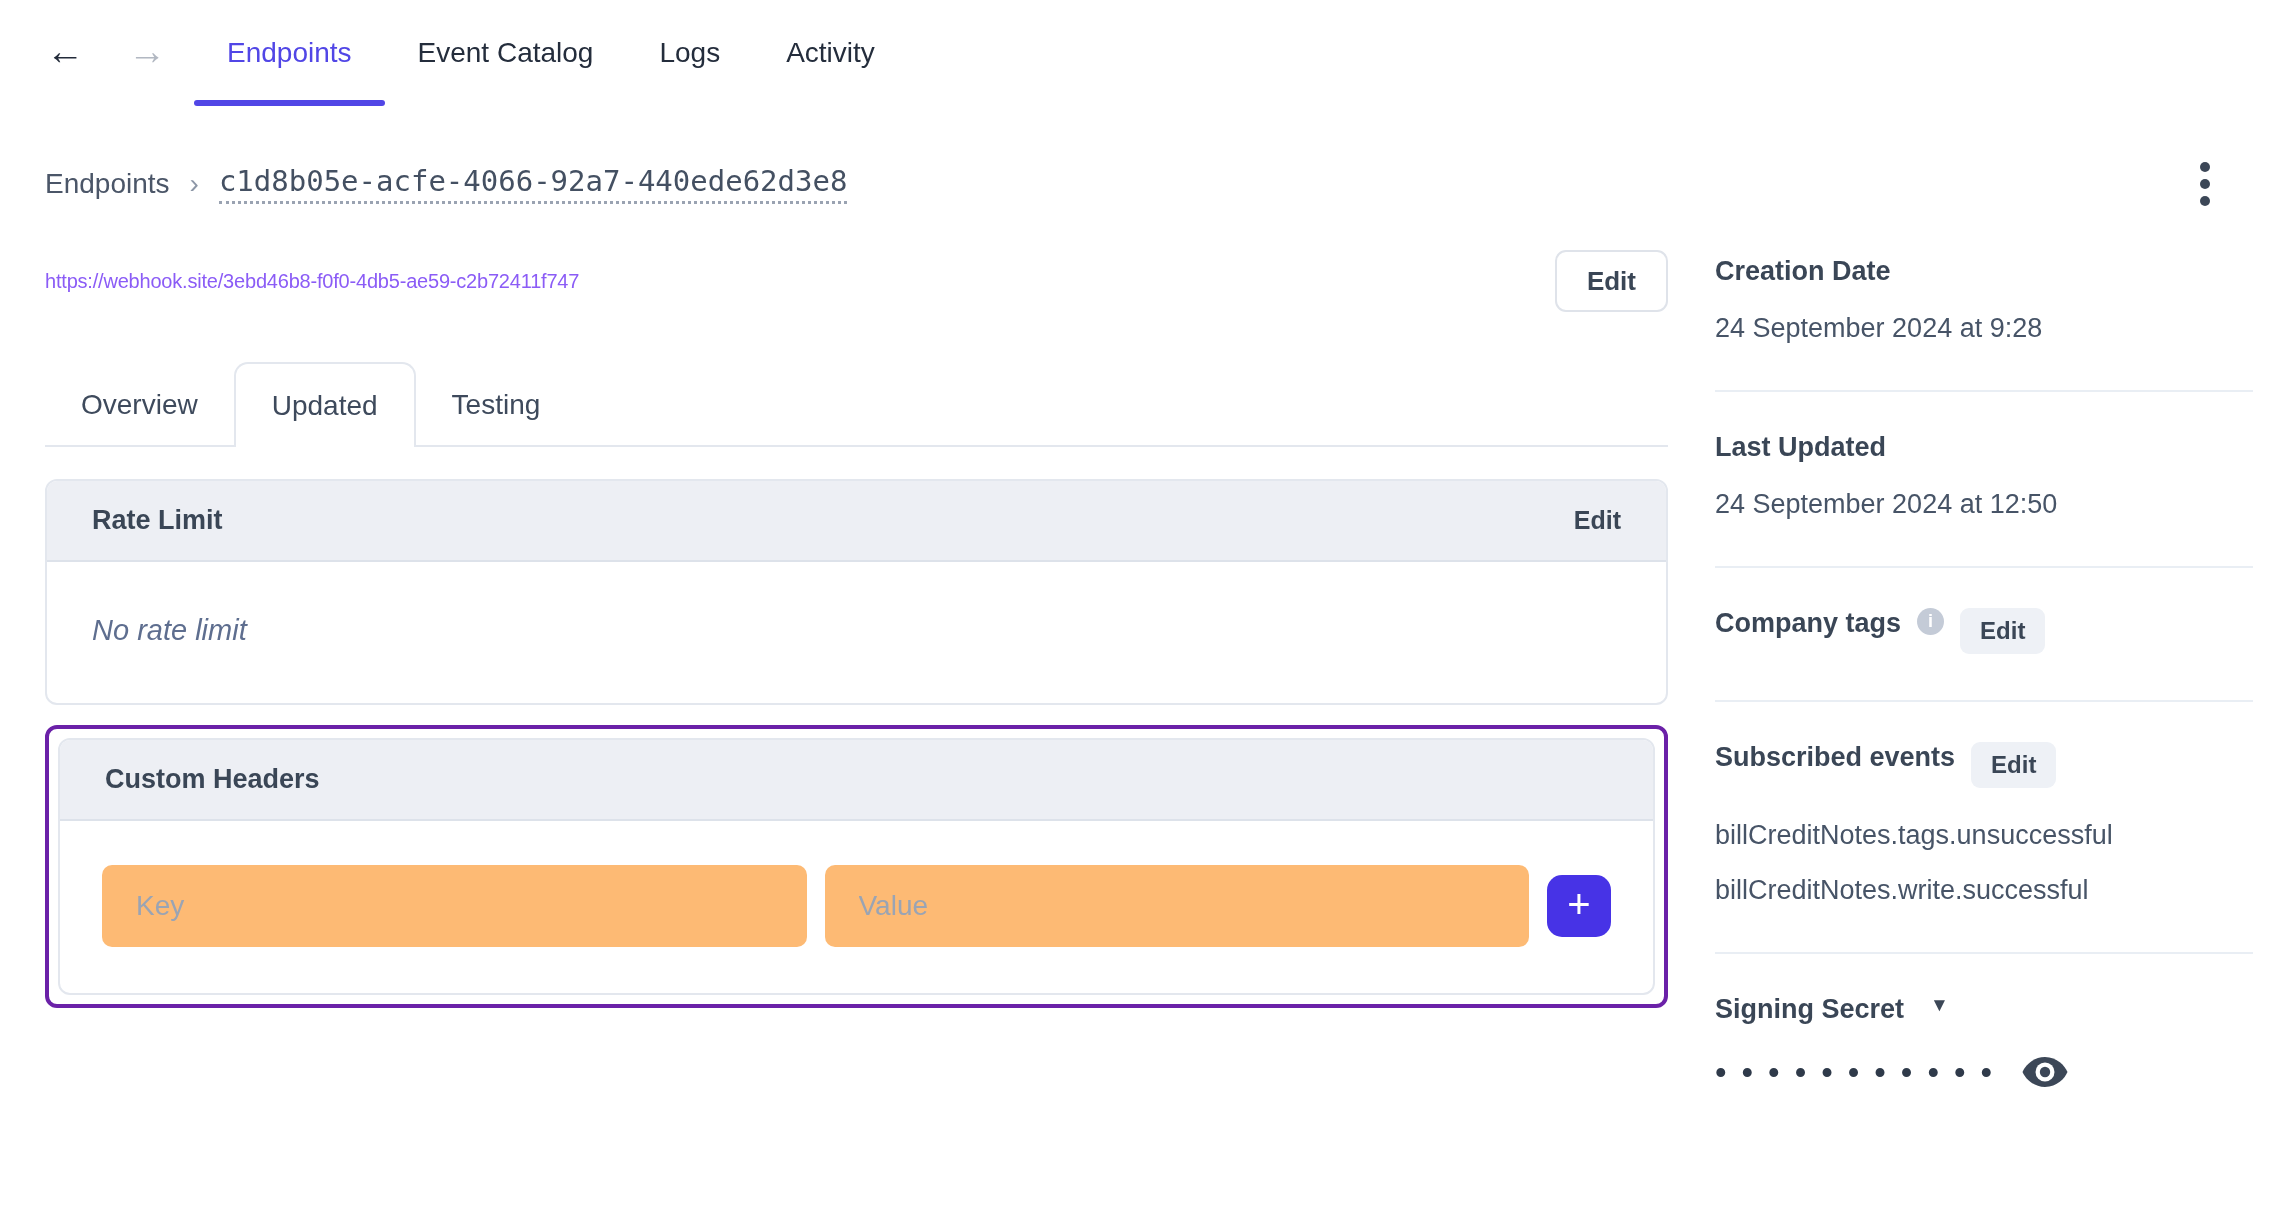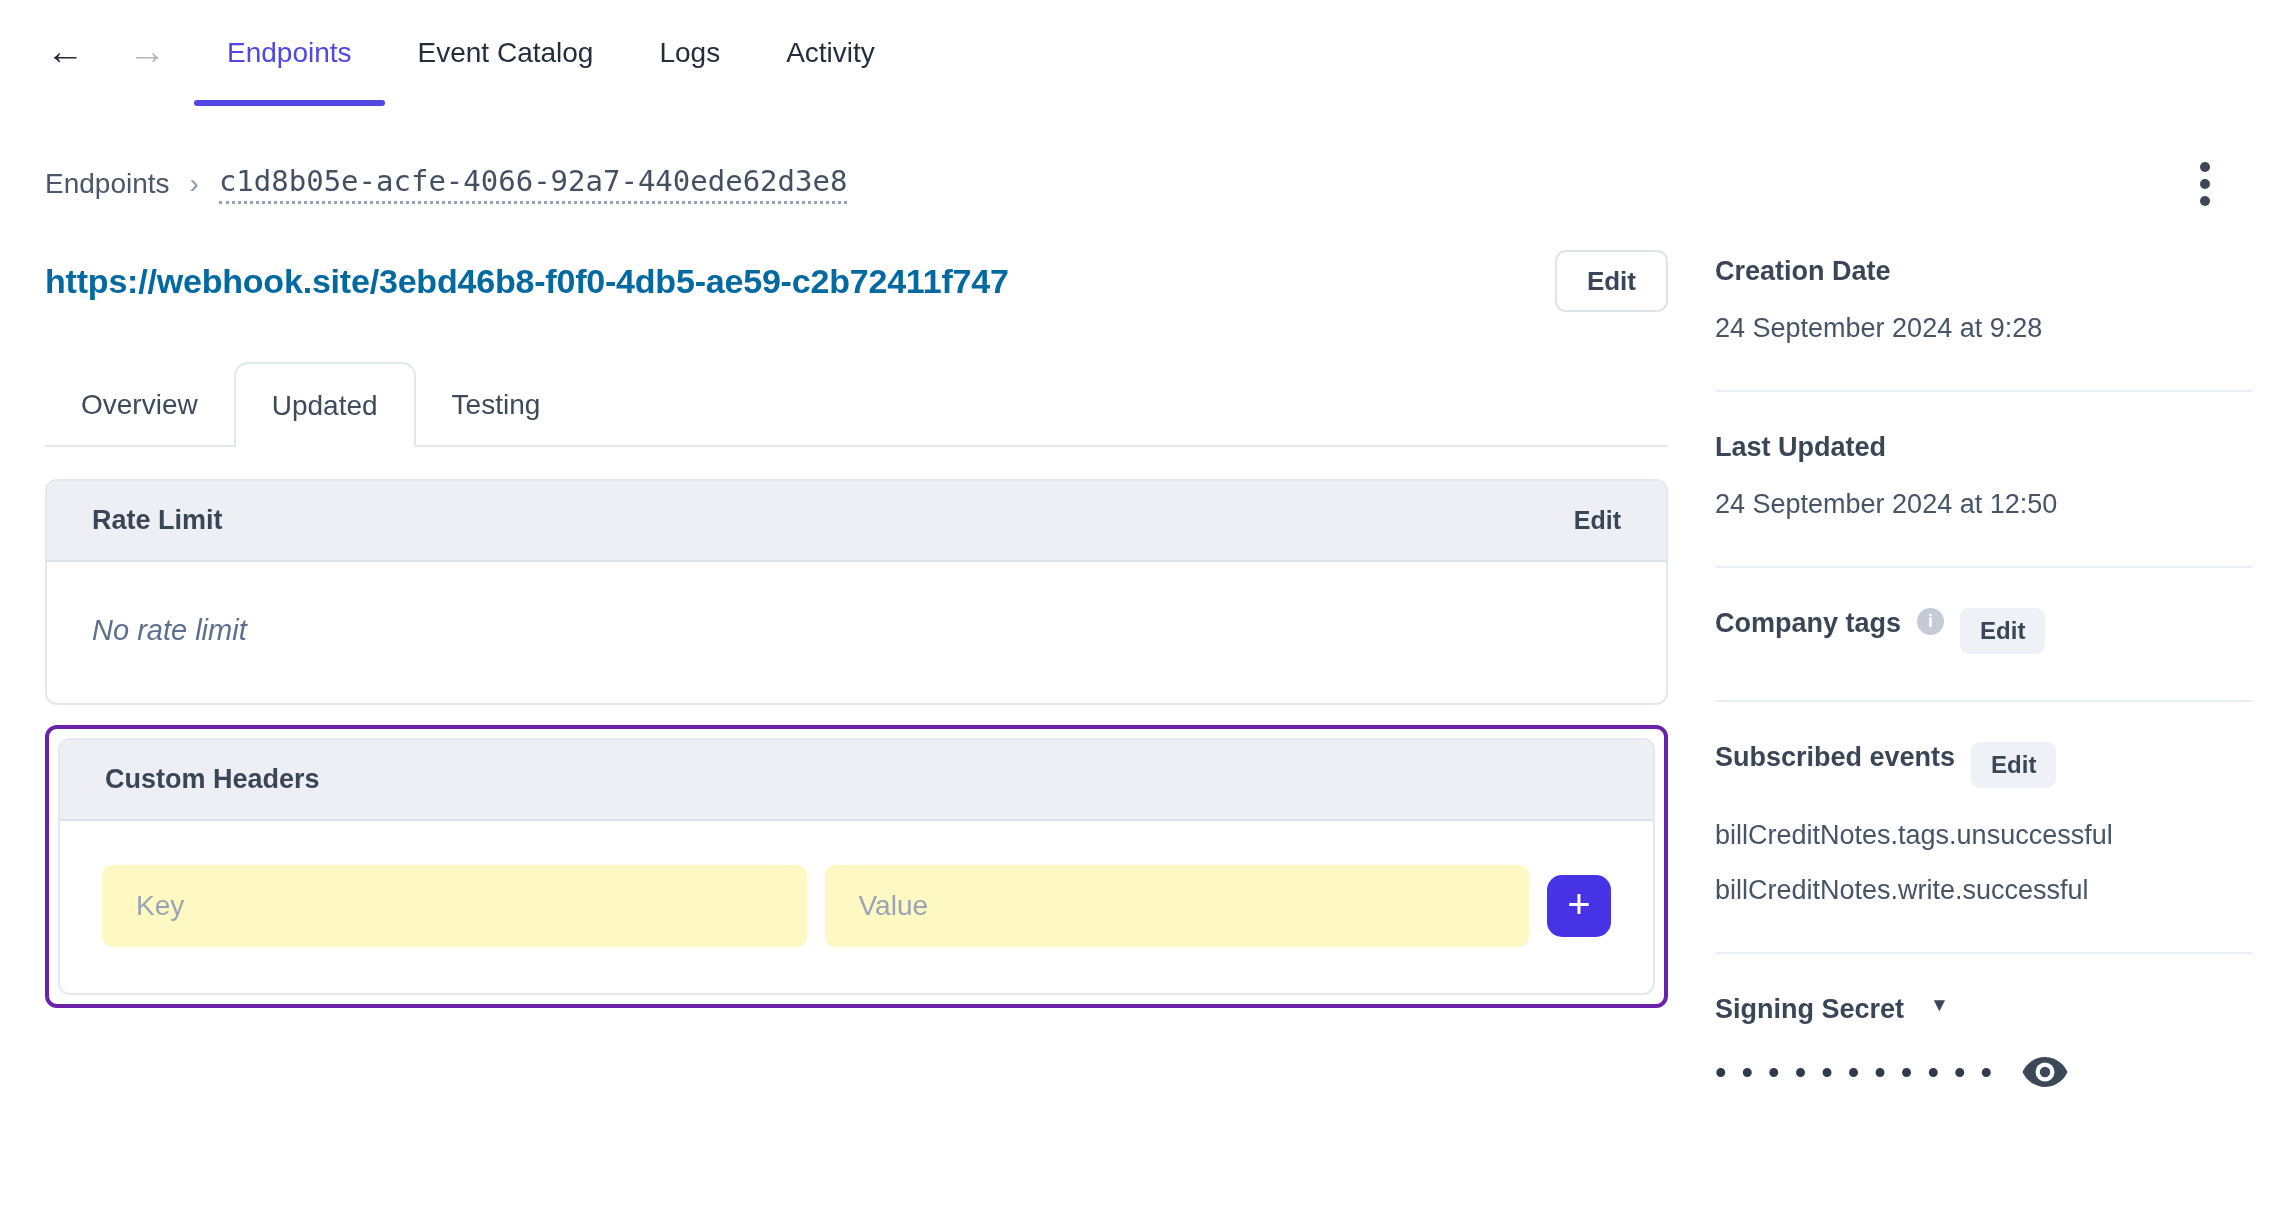--- a/index.html
+++ b/index.html
@@ -30,21 +30,21 @@
   .kebab { display:flex; flex-direction:column; gap:7px; padding:6px 8px; cursor:pointer; }
   .kebab i { width:10px; height:10px; border-radius:50%; background:#3c4757; }
 
   
   .cols { display:flex; align-items:flex-start; margin-top:44px; }
   .main { width:1623px; margin-left:45px; }
   .side { width:538px; margin-left:47px; }
 
   
   .url-row { display:flex; align-items:center; justify-content:space-between; }
-  .url-title { font-size:34px; font-weight:700; color:#0369a1; letter-spacing:-0.2px; }
+  .url-title { font-size:20px; font-weight:400; color:#8b5cf6; letter-spacing:-0.2px; }
   .btn-outline { background:#fff; border:2px solid #dfe3ea; border-radius:11px;
                  height:62px; padding:0 30px; font-size:26px; font-weight:700;
                  color:#3a4656; cursor:pointer; font-family:inherit; }
 
   
   .doc-tabs { display:flex; align-items:stretch; height:85px; margin-top:50px; position:relative; }
   .doc-tabs::before { content:""; position:absolute; left:0; right:0; bottom:0;
                       height:2px; background:#e3e7ee; }
   .doc-tab { display:flex; align-items:center; padding:0 36px; font-size:28px;
              color:#3e4a5c; cursor:pointer; }
@@ -58,21 +58,21 @@
                justify-content:space-between; padding:0 45px; border-bottom:2px solid #dde2ea; }
   .card-title { font-size:27px; font-weight:600; color:#3a4656; }
   .edit-text { font-size:25px; font-weight:700; color:#3a4656; cursor:pointer; }
   .rate-card { margin-top:32px; }
   .rate-body { padding:52px 45px 56px; }
   .empty-note { font-size:29px; font-style:italic; color:#5e6e8f; }
 
   .highlight-wrap { margin-top:20px; border:4px solid #6b21a8; border-radius:12px;
                     padding:9px; }
   .headers-body { padding:44px 42px 46px; display:flex; align-items:center; gap:18px; }
-  .hdr-input { flex:1; height:82px; background:#fef9c3; border:none; border-radius:10px;
+  .hdr-input { flex:1; height:82px; background:#fdba74; border:none; border-radius:10px;
                padding:0 34px; font-size:28px; color:#3e4a5c; font-family:inherit; outline:none; }
   .hdr-input::placeholder { color:#9aa4b4; }
   .add-btn { width:64px; height:62px; flex:0 0 auto; background:#4733e6; color:#fff;
              border:none; border-radius:15px; font-size:40px; font-weight:400;
              display:flex; align-items:center; justify-content:center; cursor:pointer;
              font-family:inherit; line-height:1; padding-bottom:4px; }
 
   
   .side-section { padding:40px 0 46px; border-bottom:2px solid #e9eef4; }
   .side-section.first { padding-top:6px; }

